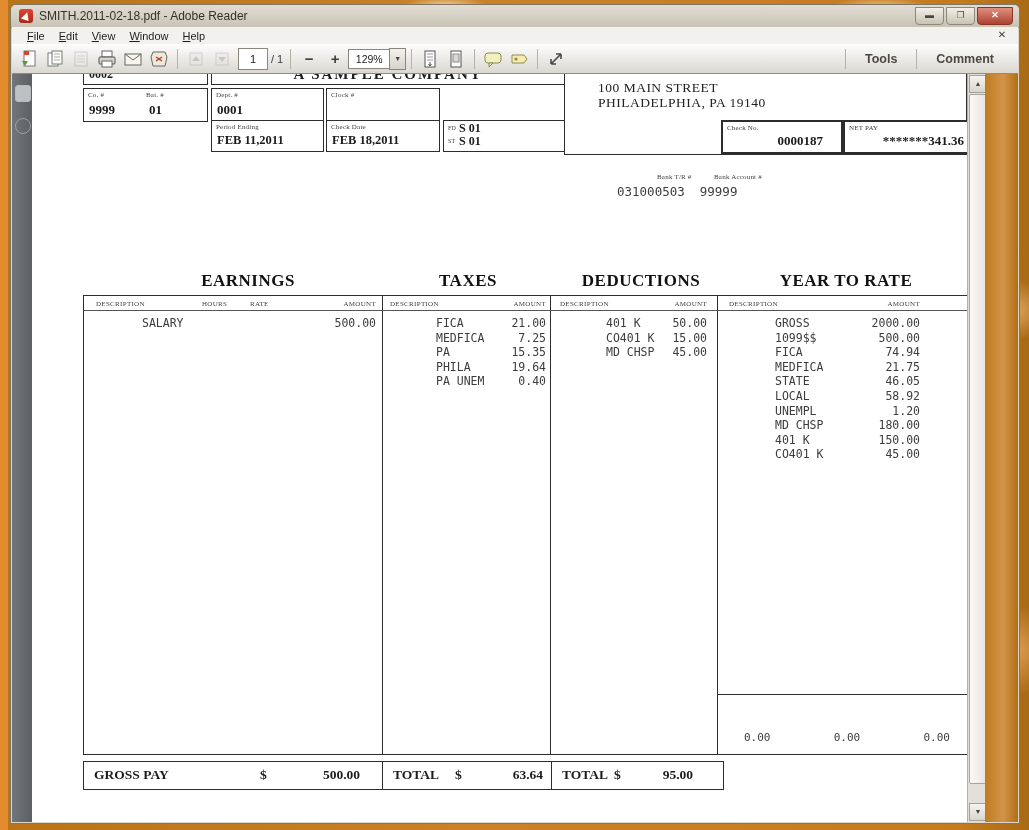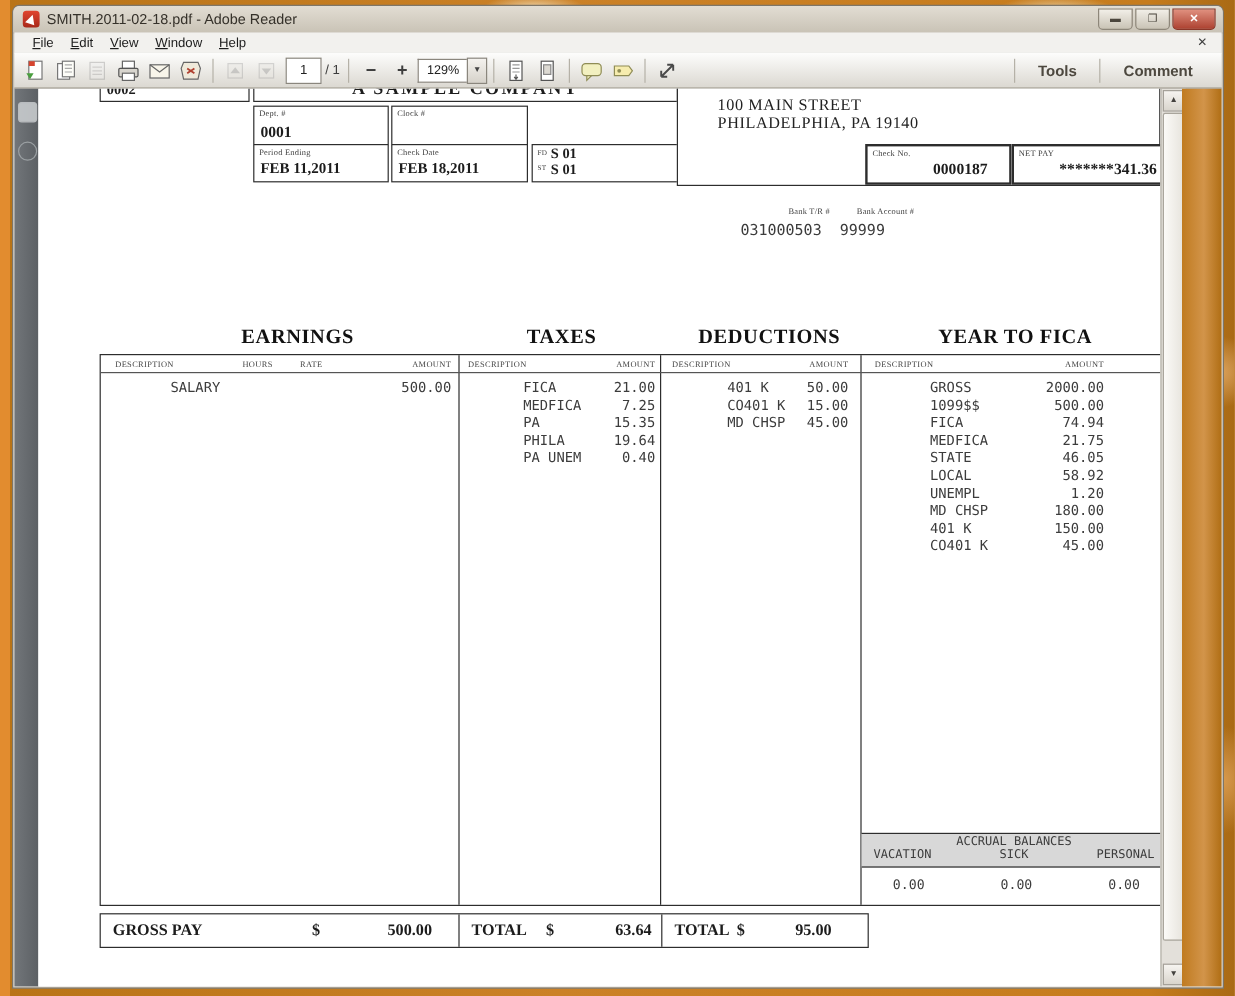--- a/index.html
+++ b/index.html
@@ -205,20 +205,26 @@
 
     <div class="page">
 
       <div class="box" style="left:51px;top:-16px;width:123px;height:25px">
         <span class="serifv" style="position:absolute;left:5px;top:8px;font-size:12px">0002</span>
       </div>
       <div class="box" style="left:179px;top:-16px;width:352px;height:25px;text-align:center">
         <span class="serifv" style="font-size:15px;letter-spacing:2px;position:relative;top:6px">A SAMPLE COMPANY</span>
       </div>
 
+      <div class="box" style="left:51px;top:14px;width:123px;height:32px">
+        <span class="lbl">Co. #</span>
+        <span class="lbl" style="left:62px">Bat. #</span>
+        <span class="serifv boxval">9999</span>
+        <span class="serifv boxval" style="left:65px">01</span>
+      </div>
       <div class="box" style="left:179px;top:14px;width:111px;height:32px">
         <span class="lbl">Dept. #</span>
         <span class="serifv boxval">0001</span>
       </div>
       <div class="box" style="left:294px;top:14px;width:112px;height:32px">
         <span class="lbl">Clock #</span>
         <span class="serifv boxval"></span>
       </div>
 
       <div class="box" style="left:179px;top:46px;width:111px;height:30px">
@@ -251,21 +257,21 @@
 
       <div style="position:absolute;left:585px;top:91px">
         <span class="lbl" style="position:static;margin-left:40px">Bank T/R #</span>
         <span class="lbl" style="position:static;margin-left:18px">Bank Account #</span>
         <div class="mono" style="font-size:12.5px;margin-top:1px"><span>031000503</span>&nbsp;&nbsp;<span>99999</span></div>
       </div>
 
       <div class="sec-title" style="left:96px;top:197px;width:240px">EARNINGS</div>
       <div class="sec-title" style="left:336px;top:197px;width:200px">TAXES</div>
       <div class="sec-title" style="left:509px;top:197px;width:200px">DEDUCTIONS</div>
-      <div class="sec-title" style="left:714px;top:197px;width:200px">YEAR TO FICA</div>
+      <div class="sec-title" style="left:714px;top:197px;width:200px">YEAR TO RATE</div>
 
       <div class="box" style="left:51px;top:221px;width:888px;height:458px">
 
         <div style="position:absolute;left:298px;top:0;bottom:0;width:1px;background:#2d2d2d"></div>
         <div style="position:absolute;left:466px;top:0;bottom:0;width:1px;background:#2d2d2d"></div>
         <div style="position:absolute;left:633px;top:0;bottom:0;width:1px;background:#2d2d2d"></div>
 
         <div style="position:absolute;left:0;right:0;top:14px;height:1px;background:#555"></div>
 
         <span class="tbl-hdr" style="left:12px;top:4px">DESCRIPTION</span>
@@ -361,28 +367,20 @@
               <span>401 K</span>
               <span>150.00</span>
             </div>
           <div class="drow">
               <span>CO401 K</span>
               <span>45.00</span>
             </div>
         </div>
 
         <div style="position:absolute;left:634px;top:398px;width:254px;height:60px;border-top:1px solid #2d2d2d">
-          <div style="position:absolute;left:0;right:0;top:0;height:27px;background:#d8d8d8;border-bottom:1px solid #2d2d2d">
-            <div class="mono" style="text-align:center;font-size:10px;padding-top:1px">ACCRUAL BALANCES</div>
-            <div class="mono" style="display:flex;justify-content:space-between;font-size:10px;padding:0 10px">
-              <span>VACATION</span>
-              <span>SICK</span>
-              <span>PERSONAL</span>
-            </div>
-          </div>
           <div class="mono" style="position:absolute;left:0;right:0;top:36px;display:flex;justify-content:space-between;font-size:11px;padding:0 22px 0 26px">
             <span>0.00</span>
             <span>0.00</span>
             <span>0.00</span>
           </div>
         </div>
       </div>
 
       <div class="box serifv" style="left:51px;top:687px;width:639px;height:27px;display:flex">
         <div class="tot-cell" style="width:298px">

